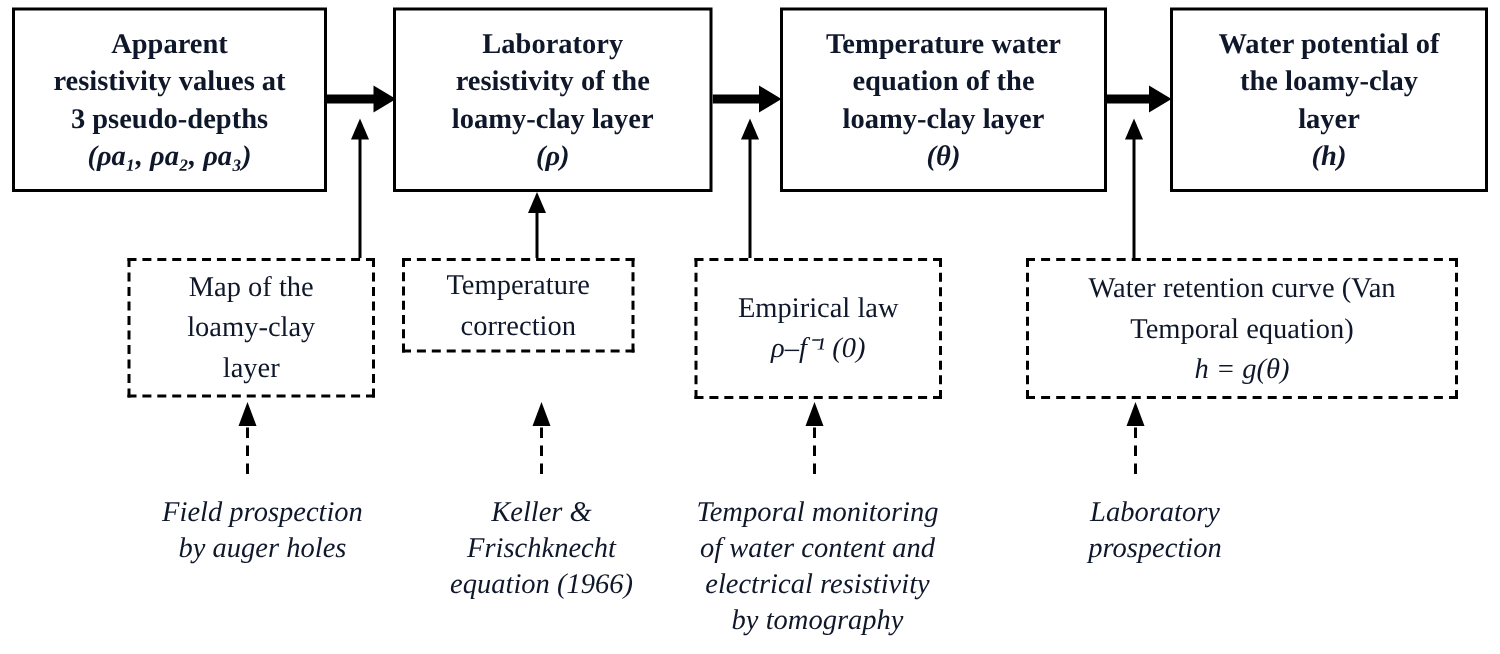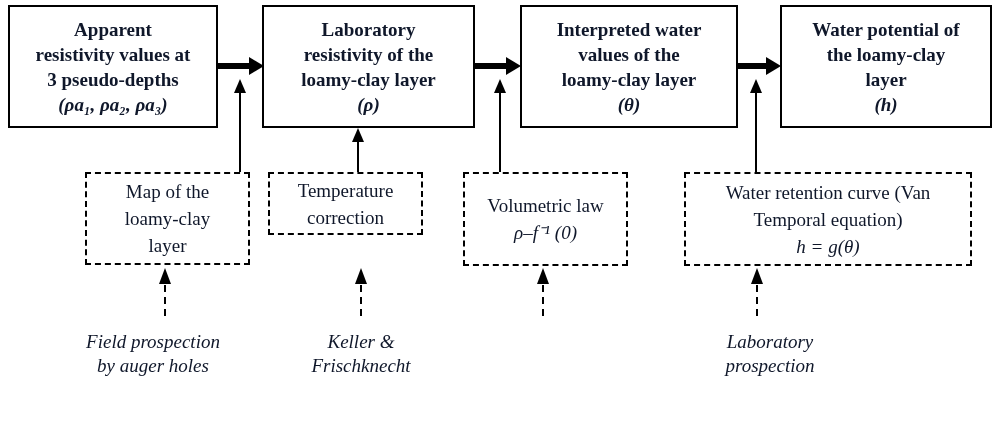--- a/index.html
+++ b/index.html
@@ -116,22 +116,22 @@
   </div>
 
   <div class="box solid-box" style="left:262px; width:213px;">
     <div class="line">Laboratory</div>
     <div class="line">resistivity of the</div>
     <div class="line">loamy-clay layer</div>
     <div class="line sym">(ρ)</div>
   </div>
 
   <div class="box solid-box" style="left:520px; width:218px;">
-    <div class="line">Interpreted water</div>
-    <div class="line">values of the</div>
+    <div class="line">Temperature water</div>
+    <div class="line">equation of the</div>
     <div class="line">loamy-clay layer</div>
     <div class="line sym">(θ)</div>
   </div>
 
   <div class="box solid-box" style="left:780px; width:212px;">
     <div class="line">Water potential of</div>
     <div class="line">the loamy-clay</div>
     <div class="line">layer</div>
     <div class="line sym">(h)</div>
   </div>
@@ -141,39 +141,46 @@
     <div class="line">loamy-clay</div>
     <div class="line">layer</div>
   </div>
 
   <div class="box dashed-box" style="left:268px; width:155px; height:63px;">
     <div class="line">Temperature</div>
     <div class="line">correction</div>
   </div>
 
   <div class="box dashed-box" style="left:463px; width:165px; height:94px;">
-    <div class="line">Volumetric law</div>
+    <div class="line">Empirical law</div>
     <div class="line formula">ρ–f⁻¹ (0)</div>
   </div>
 
   <div class="box dashed-box" style="left:684px; width:288px; height:94px;">
     <div class="line">Water retention curve (Van</div>
     <div class="line">Temporal equation)</div>
     <div class="line formula">h = g(θ)</div>
   </div>
 
-  <div class="src-label" style="left:58px; width:190px;">
+  <div class="src-label" style="left:80px; width:190px;">
     <div class="line">Field prospection</div>
     <div class="line">by auger holes</div>
   </div>
 
   <div class="src-label" style="left:266px; width:190px;">
     <div class="line">Keller &amp;</div>
     <div class="line">Frischknecht</div>
+    <div class="line">equation (1966)</div>
   </div>
 
+  <div class="src-label" style="left:438px; width:214px;">
+    <div class="line">Temporal monitoring</div>
+    <div class="line">of water content and</div>
+    <div class="line">electrical resistivity</div>
+    <div class="line">by tomography</div>
+  </div>
 
   <div class="src-label" style="left:675px; width:190px;">
     <div class="line">Laboratory</div>
     <div class="line">prospection</div>
   </div>
 
 </div>
 
 </body></html>

